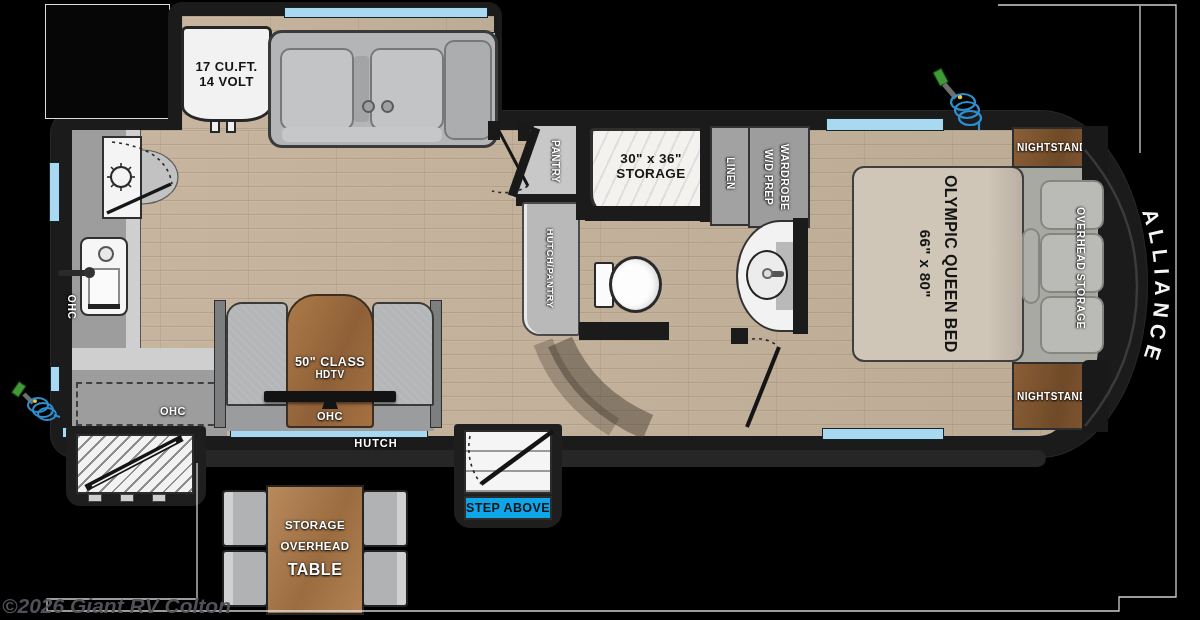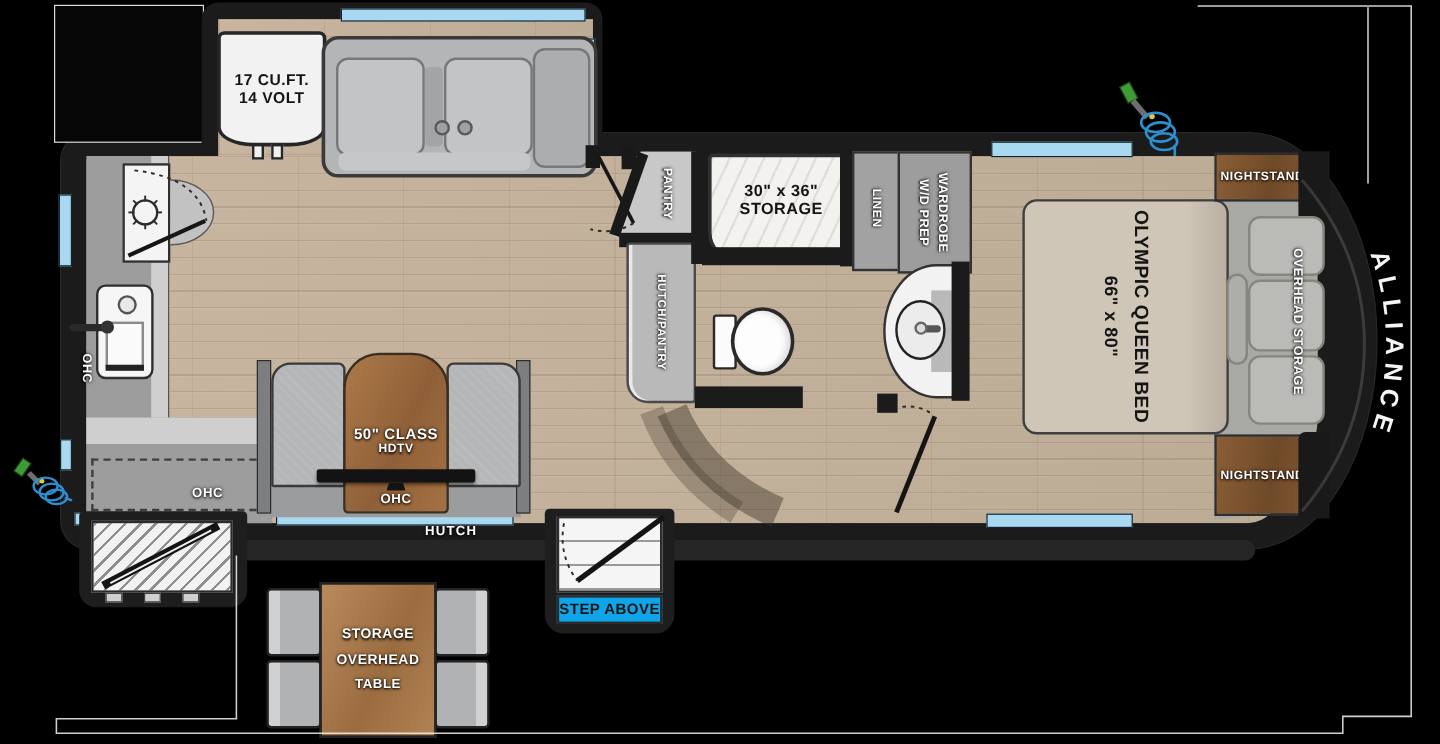--- a/index.html
+++ b/index.html
@@ -215,21 +215,21 @@
   <div class="abs box" style="left:222px;top:550px;width:46px;height:57px;background:#b1b2b4;border:2px solid #232323;border-radius:4px;
               background-image:linear-gradient(90deg, rgba(255,255,255,.4) 0 9px, transparent 9px);"></div>
   <div class="abs box" style="left:362px;top:490px;width:46px;height:57px;background:#b1b2b4;border:2px solid #232323;border-radius:4px;
               background-image:linear-gradient(270deg, rgba(255,255,255,.4) 0 9px, transparent 9px);"></div>
   <div class="abs box" style="left:362px;top:550px;width:46px;height:57px;background:#b1b2b4;border:2px solid #232323;border-radius:4px;
               background-image:linear-gradient(270deg, rgba(255,255,255,.4) 0 9px, transparent 9px);"></div>
   <div class="abs box cnt" style="left:266px;top:485px;width:98px;height:130px;border:2px solid #242424;flex-direction:column;
               background:linear-gradient(115deg,#b98a5c,#9a6c40 55%,#b28253);">
     <span class="lblw" style="font-size:11.5px;line-height:1.8;">STORAGE</span>
     <span class="lblw" style="font-size:11.5px;line-height:1.8;">OVERHEAD</span>
-    <span class="lblw" style="font-size:11px;line-height:1.8;">TABLE</span>
+    <span class="lblw" style="font-size:16px;line-height:1.8;">TABLE</span>
     </div>
 
   <svg class="abs" width="1200" height="620" style="left:0;top:0;pointer-events:none;" viewBox="0 0 1200 620">
 
     <g stroke="#e6e6e6" stroke-width="1.3" fill="none" opacity="0.9">
       <path d="M 998,5 L 1176,5 L 1176,597 L 1119,597 L 1119,611 L 47,611 L 47,599 L 197,599 L 197,463"></path>
       <path d="M 1140,6 L 1140,153"></path>
     </g>
 
     <path d="M 1085,150 C 1122,193 1137,239 1137,287 C 1137,335 1122,382 1085,426" stroke="rgba(255,255,255,0.14)" stroke-width="2.5" fill="none"></path>
@@ -292,13 +292,14 @@
       <circle cx="35" cy="401" r="2" fill="#e8c93c"></circle>
       <g fill="none" stroke="#2e8fd0" stroke-width="2">
         <ellipse cx="38" cy="405" rx="10" ry="7"></ellipse>
         <ellipse cx="43" cy="410" rx="10" ry="7"></ellipse>
         <ellipse cx="47" cy="414" rx="9" ry="6"></ellipse>
       </g>
       <line x1="54" y1="415" x2="60" y2="417" stroke="#2e8fd0" stroke-width="2"></line>
     </g>
   </svg>
 
+  <div class="abs" style="left:2px;top:594px;font-size:21px;font-weight:bold;font-style:italic;color:#55555c;opacity:.95;white-space:nowrap;">©2026 Giant RV Colton</div>
 </div>
 
 </body></html>

